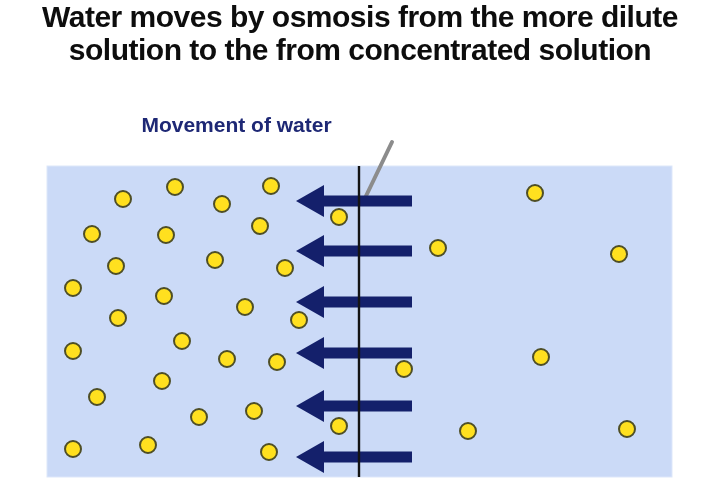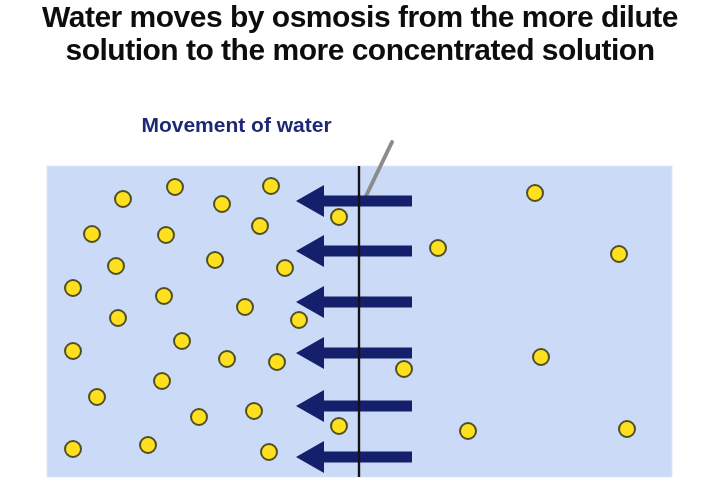--- a/index.html
+++ b/index.html
@@ -48,21 +48,21 @@
     left: 0;
   }
 </style>
 </head>
 <body>
 
 <div class="stage">
 
   <div class="title">
     <span class="line">Water moves by osmosis from the more dilute</span>
-    <span class="line">solution to the more concentrated solution</span>
+    <span class="line">solution to the from concentrated solution</span>
   </div>
 
   <svg id="diagram-svg" class="diagram" width="720" height="482" viewBox="0 0 720 482">
       <rect x="47" y="166" width="625" height="311" fill="#cbdaf7" stroke="#dde7fa" stroke-width="1"></rect>
       <line x1="392" y1="142" x2="366" y2="196" stroke="#8c8c8c" stroke-width="4" stroke-linecap="round"></line>
       <polygon points="296,201 324,185 324,195.5 412,195.5 412,206.5 324,206.5 324,217" fill="#14206b"></polygon>
       <polygon points="296,251 324,235 324,245.5 412,245.5 412,256.5 324,256.5 324,267" fill="#14206b"></polygon>
       <polygon points="296,302 324,286 324,296.5 412,296.5 412,307.5 324,307.5 324,318" fill="#14206b"></polygon>
       <polygon points="296,353 324,337 324,347.5 412,347.5 412,358.5 324,358.5 324,369" fill="#14206b"></polygon>
       <polygon points="296,406 324,390 324,400.5 412,400.5 412,411.5 324,411.5 324,422" fill="#14206b"></polygon>

